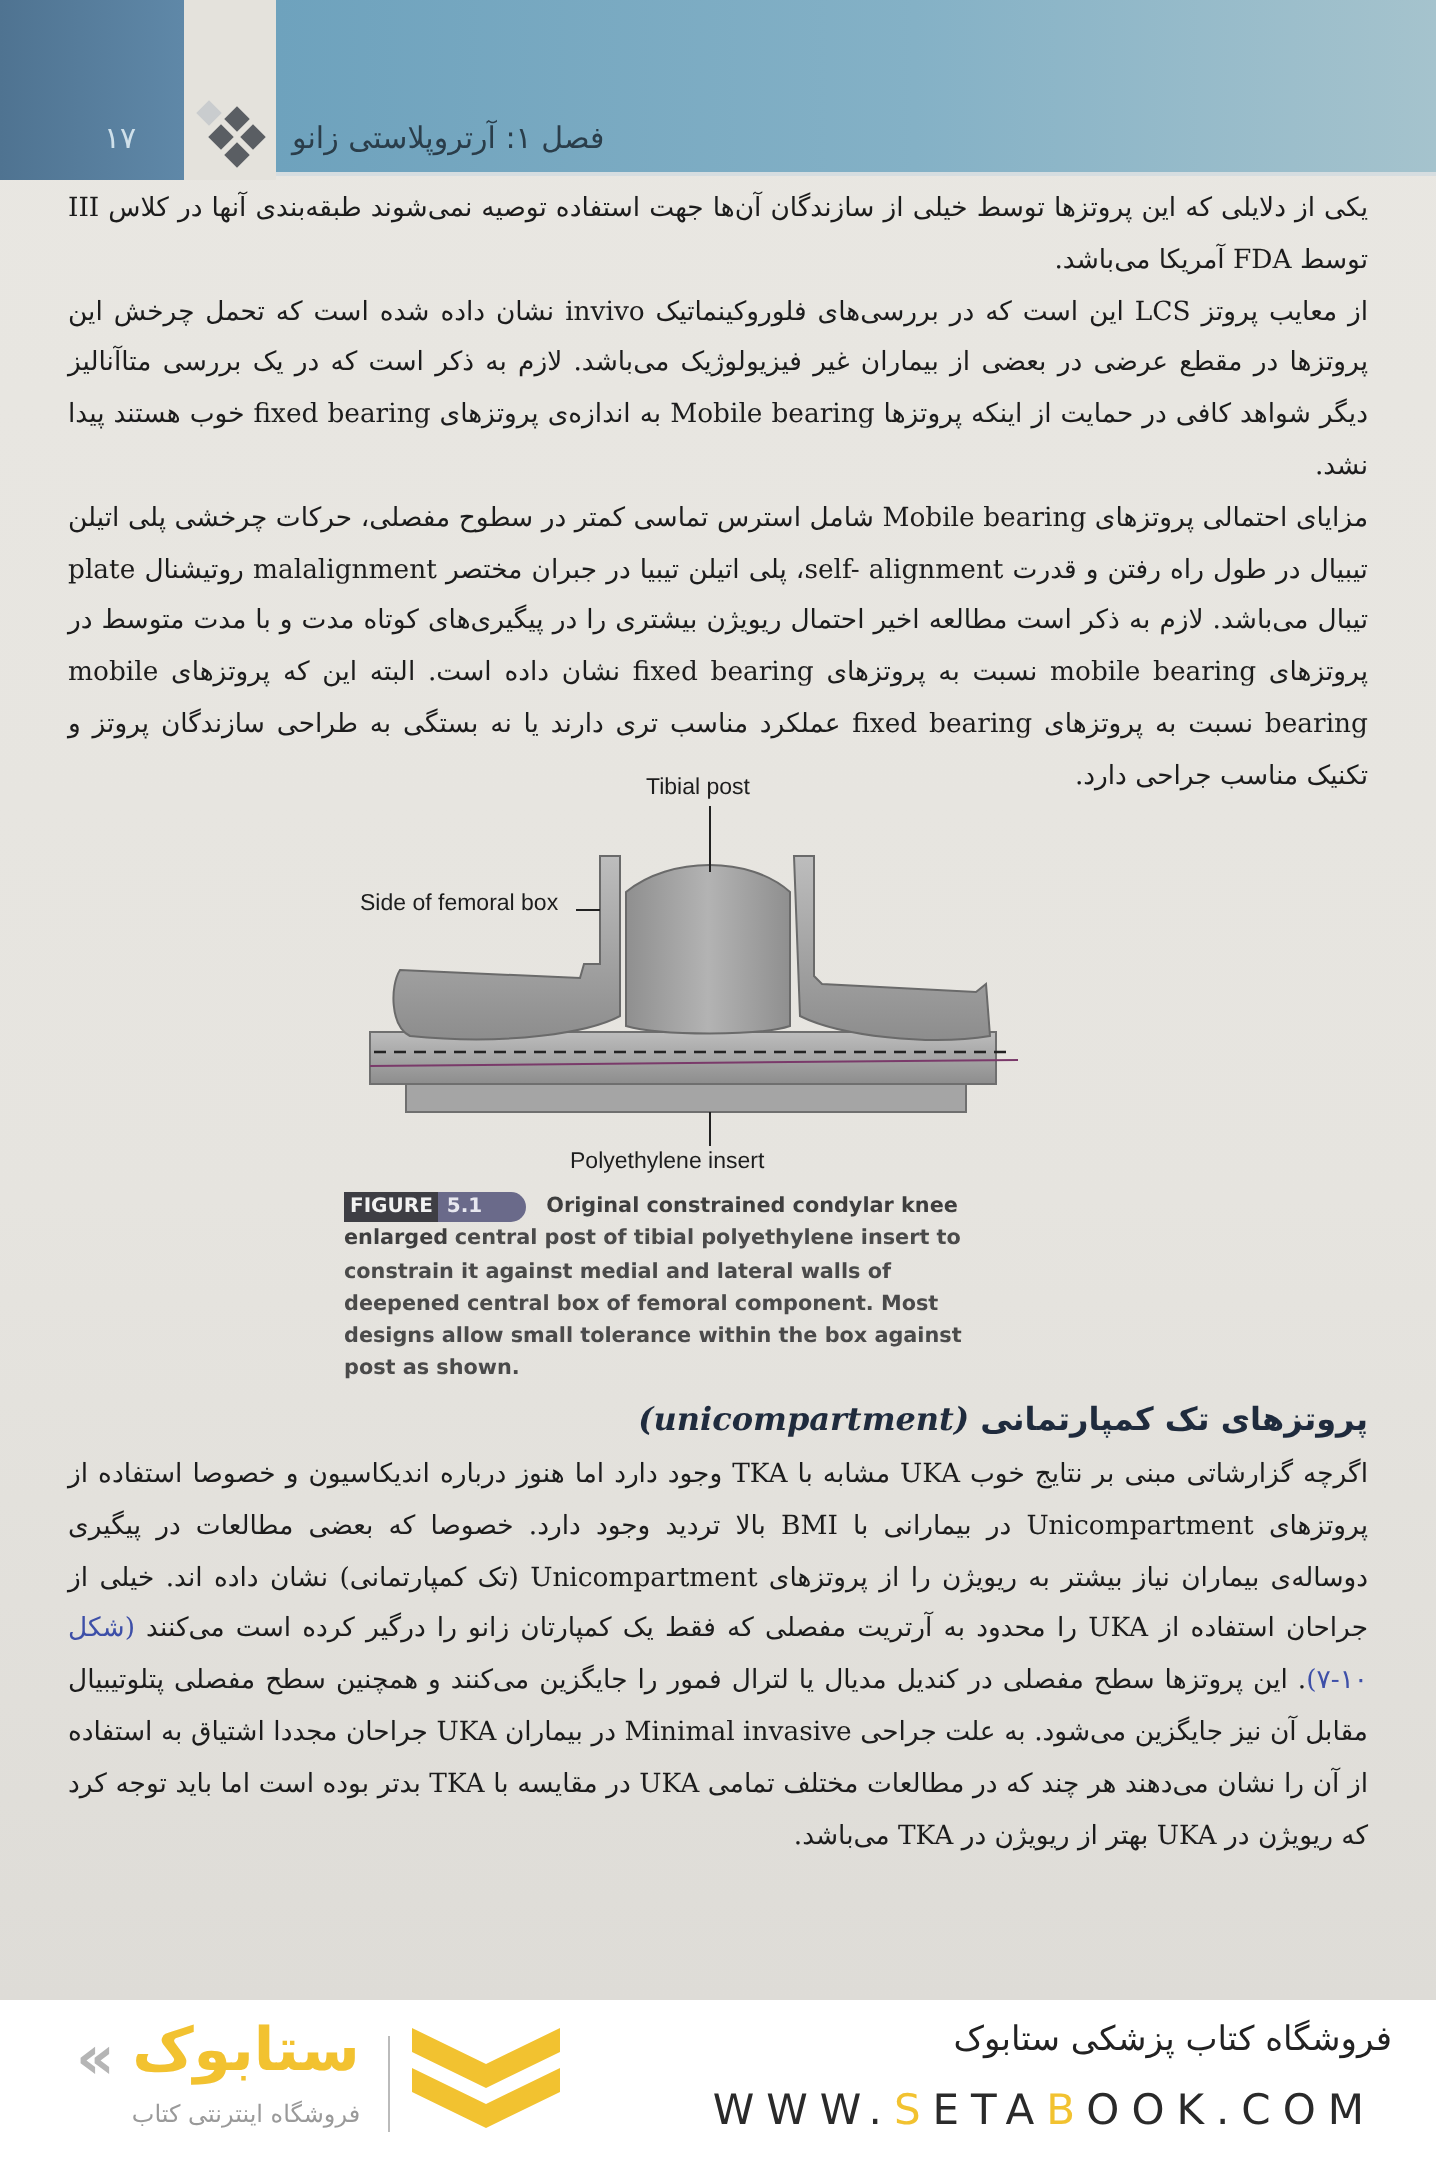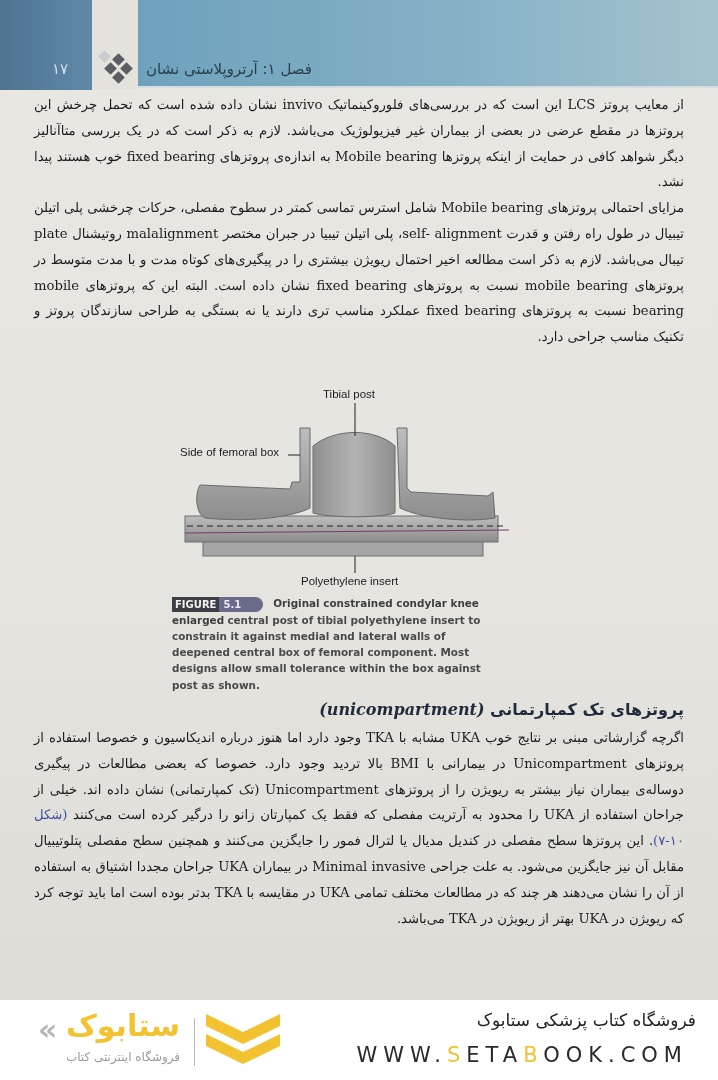--- a/index.html
+++ b/index.html
@@ -131,24 +131,25 @@
   <div class="header-gap">
     <div class="diamonds" style="left:12px;">
       <span class="ghost"></span>
       <span class="d1"></span>
         <span class="d2"></span>
         <span class="d3"></span>
         <span class="d4"></span>
     </div>
   </div>
   <div class="header-band">
-    <div class="chapter-title" style="left:8px;">فصل ۱: آرتروپلاستی نشان</div>
+    <div class="chapter-title" style="left:8px;">فصل ۱: آرتروپلاستی زانو</div>
   </div>
 
   <div class="text-block para1">
+    <p>یکی از دلایلی که این پروتزها توسط خیلی از سازندگان آن‌ها جهت استفاده توصیه نمی‌شوند طبقه‌بندی آنها در کلاس III توسط FDA آمریکا می‌باشد.</p>
     <p>از معایب پروتز LCS این است که در بررسی‌های فلوروکینماتیک invivo نشان داده شده است که تحمل چرخش این پروتزها در مقطع عرضی در بعضی از بیماران غیر فیزیولوژیک می‌باشد. لازم به ذکر است که در یک بررسی متاآنالیز دیگر شواهد کافی در حمایت از اینکه پروتزها Mobile bearing به اندازه‌ی پروتزهای fixed bearing خوب هستند پیدا نشد.</p>
     <p>مزایای احتمالی پروتزهای Mobile bearing شامل استرس تماسی کمتر در سطوح مفصلی، حرکات چرخشی پلی اتیلن تیبیال در طول راه رفتن و قدرت self- alignment، پلی اتیلن تیبیا در جبران مختصر malalignment روتیشنال plate تیبال می‌باشد. لازم به ذکر است مطالعه اخیر احتمال ریویژن بیشتری را در پیگیری‌های کوتاه مدت و با مدت متوسط در پروتزهای mobile bearing نسبت به پروتزهای fixed bearing نشان داده است. البته این که پروتزهای mobile bearing نسبت به پروتزهای fixed bearing عملکرد مناسب تری دارند یا نه بستگی به طراحی سازندگان پروتز و تکنیک مناسب جراحی دارد.</p>
   </div>
 
   <div class="figure">
     <svg width="340" height="200" viewBox="0 0 340 200">
       <defs>
         <linearGradient id="metal" x1="0" y1="0" x2="0" y2="1">
           <stop offset="0" stop-color="#bdbdbd"></stop>
           <stop offset="1" stop-color="#8d8d8d"></stop>
@@ -171,21 +172,21 @@
 
       <line x1="12" y1="138" x2="330" y2="138" stroke="#222" stroke-width="1.2" stroke-dasharray="6,4"></line>
       <line x1="10" y1="145" x2="334" y2="142" stroke="#7a3a6a" stroke-width="1"></line>
 
       <line x1="180" y1="15" x2="180" y2="48" stroke="#222" stroke-width="1"></line>
       <line x1="113" y1="67" x2="125" y2="67" stroke="#222" stroke-width="1"></line>
       <line x1="180" y1="168" x2="180" y2="185" stroke="#222" stroke-width="1"></line>
     </svg>
     <div class="fig-label" style="left:148px; top:0px;">Tibial post</div>
     <div class="fig-label" style="left:5px; top:58px;">Side of femoral box</div>
-    <div class="fig-label" style="left:126px; top:187px;">Polyethylene insert</div>
+    <div class="fig-label" style="left:110px; top:187px;">Polyethylene insert</div>
   </div>
 
   <div class="caption">
     <span class="fig-badge"><span class="fw">FIGURE</span><span class="fn">5.1</span></span><span class="first">Original constrained condylar knee enlarged</span>
     <span class="rest">central post of tibial polyethylene insert to constrain it against medial and lateral walls of deepened central box of femoral component. Most designs allow small tolerance within the box against post as shown.</span>
   </div>
 
   <div class="section-heading">
     <span>پروتزهای تک کمپارتمانی</span>
     <span class="latin">(unicompartment)</span>

